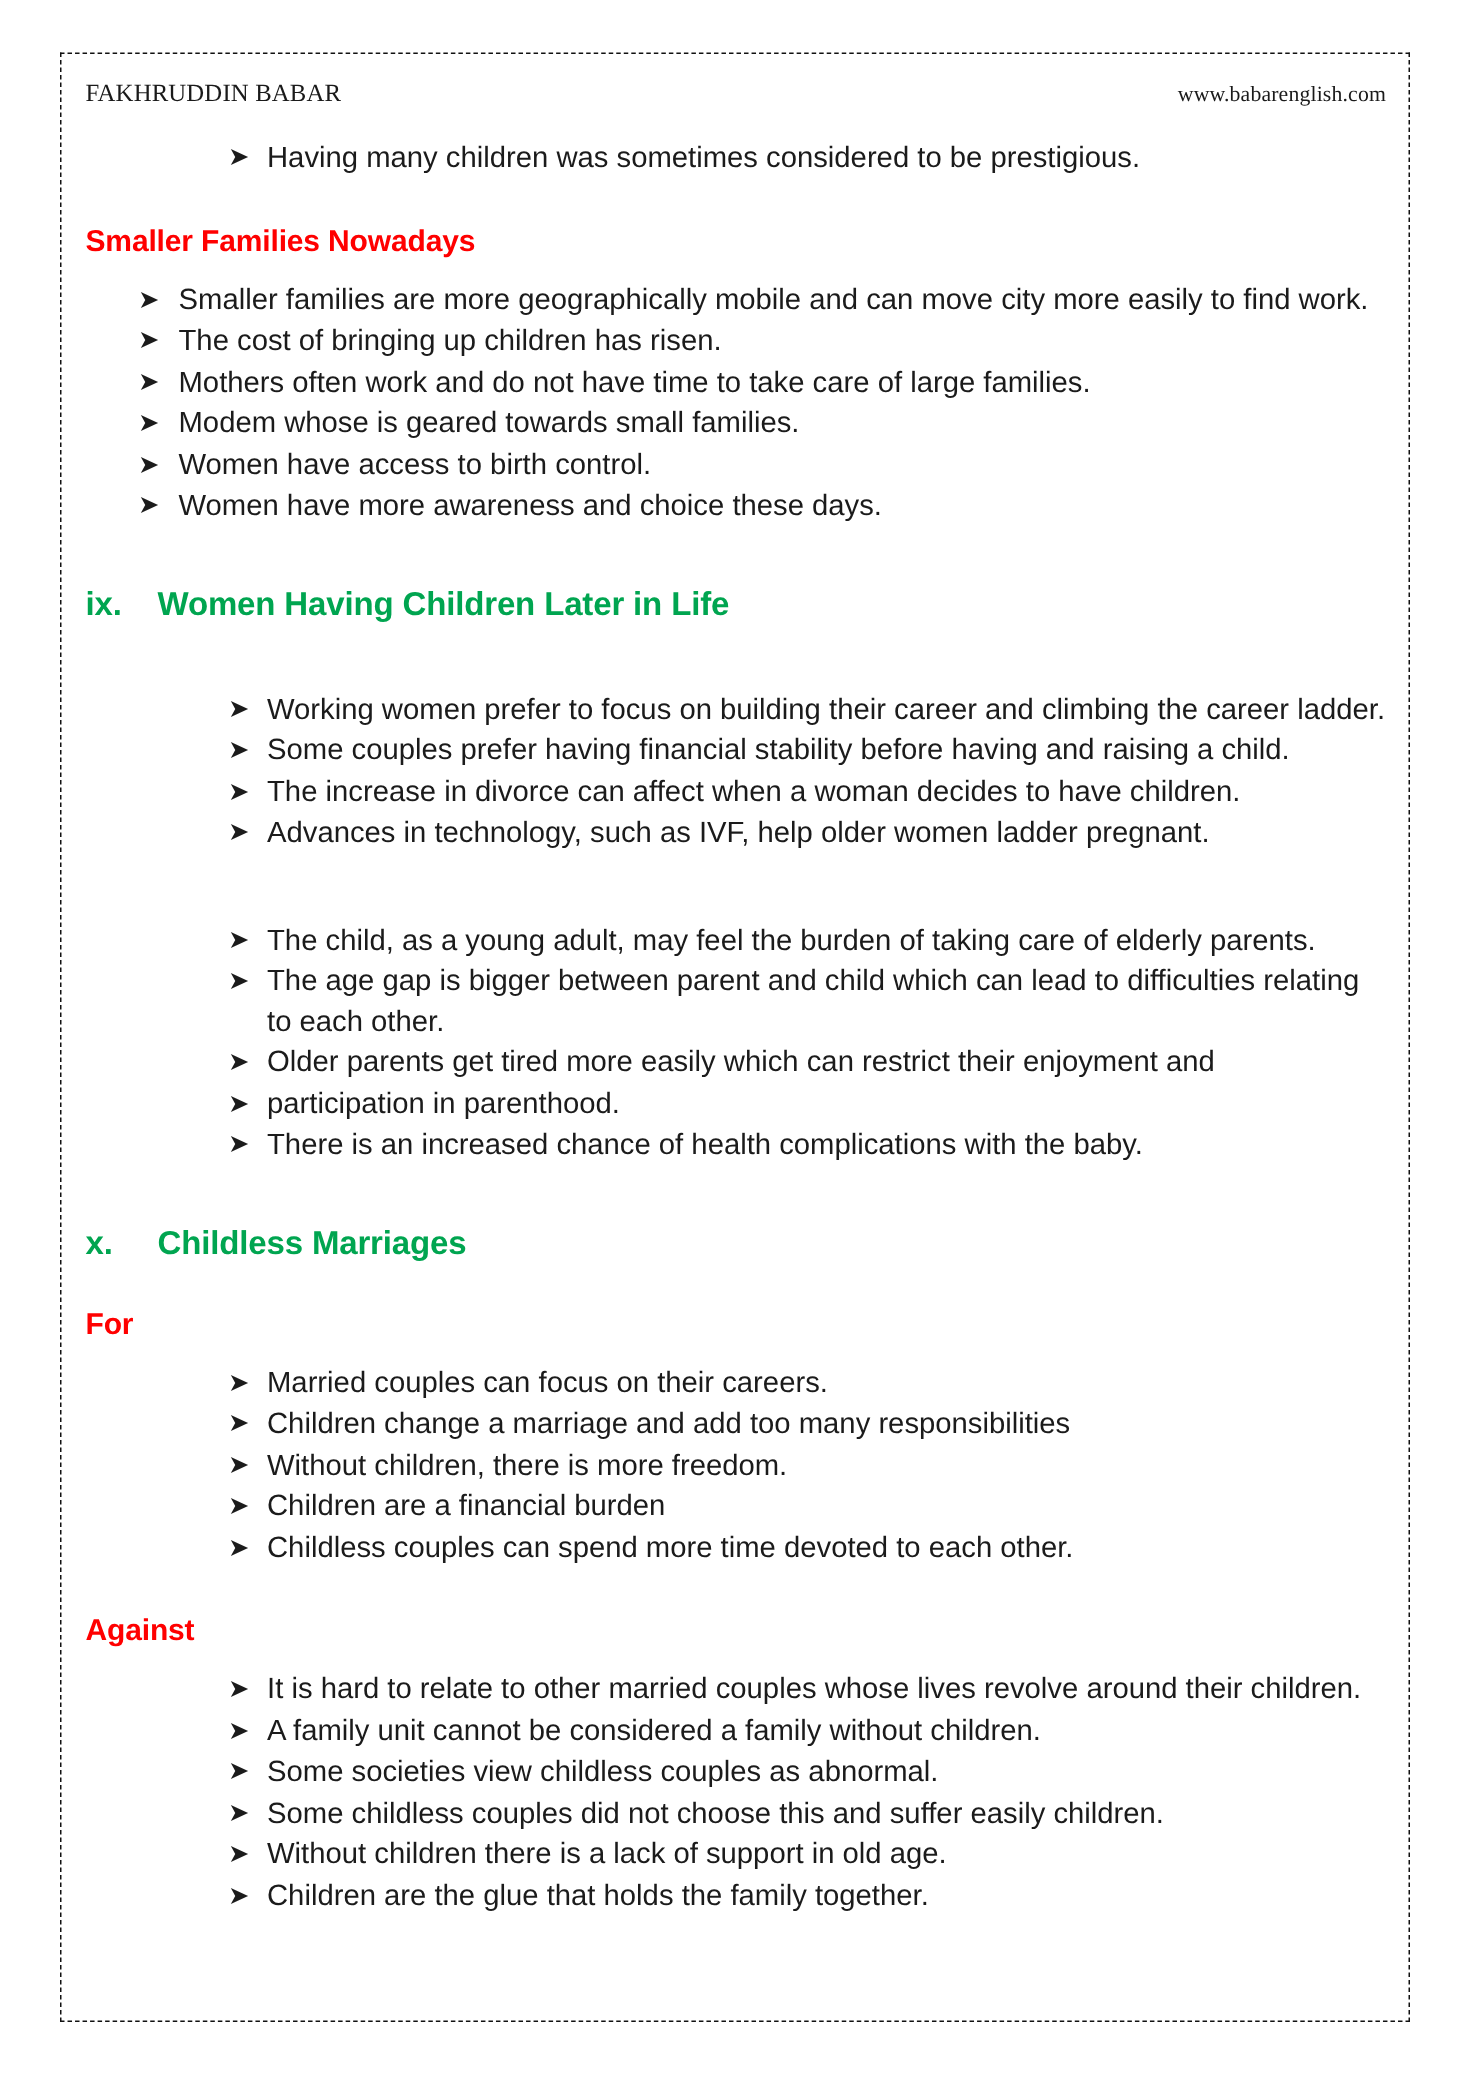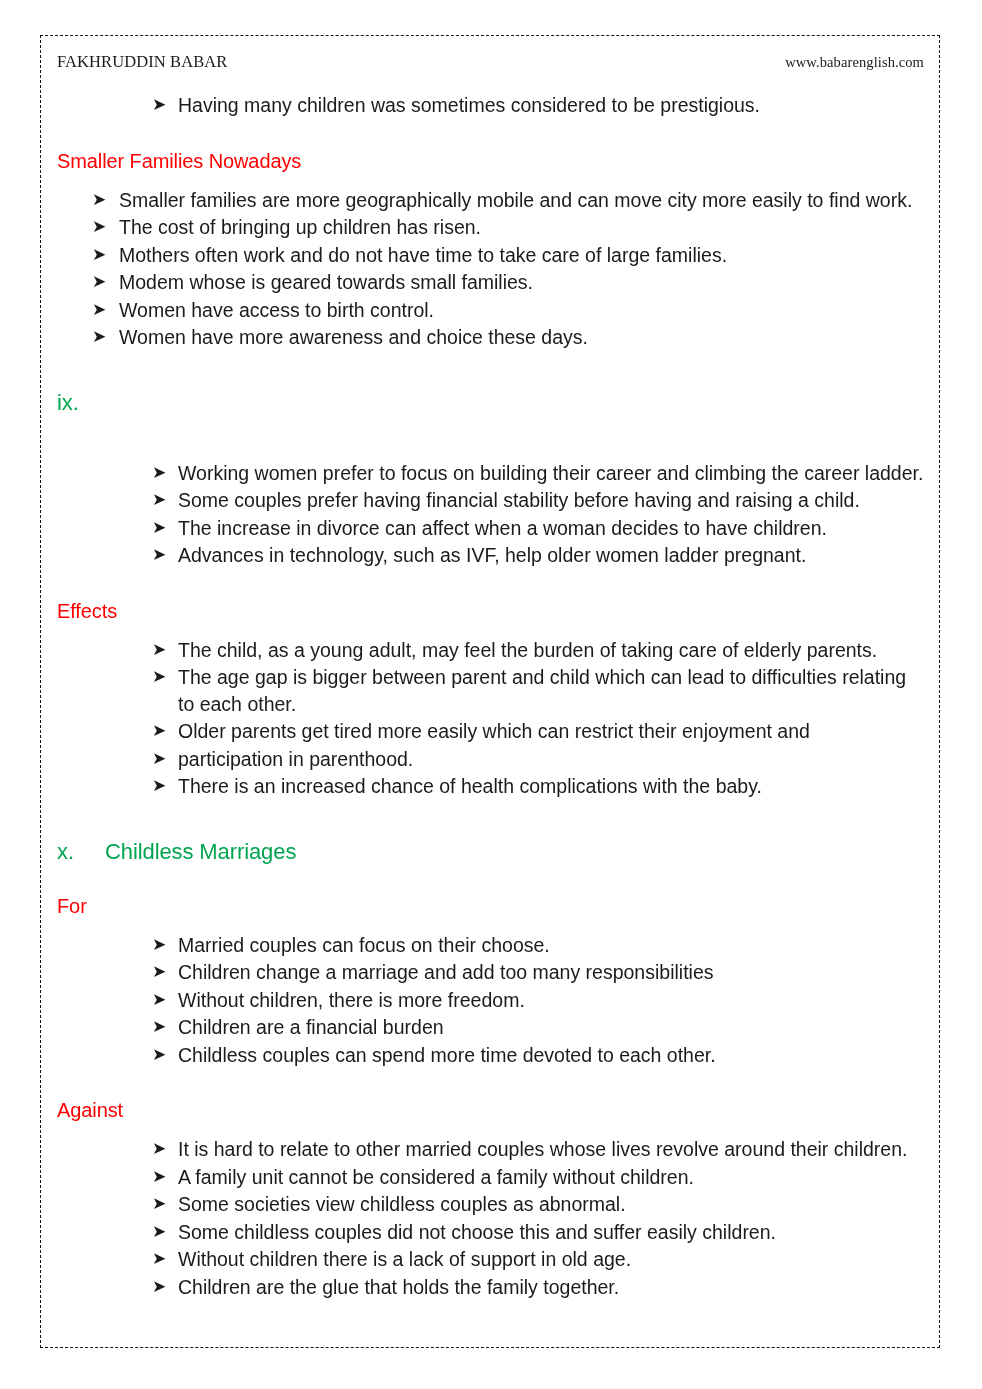--- a/index.html
+++ b/index.html
@@ -90,29 +90,29 @@
   
   .indent-shallow { margin-left: 35px; }
   .indent-deep    { margin-left: 95px; }
 
   .indent-shallow .bullet-item { padding-left: 27px; }
   .indent-deep .bullet-item    { padding-left: 26px; }
 
   
   .heading-red {
     font-size: 20px;
-    font-weight: normal;
+    font-weight: bold;
     color: #ff0000;
     font-stretch: condensed;
     margin: 0;
     letter-spacing: -0.1px;
   }
   .heading-green {
     font-size: 22px;
-    font-weight: normal;
+    font-weight: bold;
     color: #00a550;
     font-stretch: condensed;
     margin: 0;
     display: flex;
     letter-spacing: -0.1px;
   }
   .heading-green .roman-numeral {
     display: inline-block;
     width: 48px;
     flex: 0 0 48px;
@@ -171,20 +171,21 @@
             <span class="bullet-text">Women have access to birth control.</span>
           </li>
           <li class="bullet-item">
             <span class="bullet-glyph">➤</span>
             <span class="bullet-text">Women have more awareness and choice these days.</span>
           </li>
         </ul>
         <div class="gap-xl"></div>
         <div class="heading-green">
           <span class="roman-numeral">ix.</span>
+          <span class="heading-title">Women Having Children Later in Life</span>
         </div>
         <div class="gap-lg"></div>
         <div class="gap-sm"></div>
         <ul class="bullet-list indent-deep">
           <li class="bullet-item">
             <span class="bullet-glyph">➤</span>
             <span class="bullet-text">Working women prefer to focus on building their career and climbing the career ladder.</span>
           </li>
           <li class="bullet-item">
             <span class="bullet-glyph">➤</span>
@@ -193,21 +194,20 @@
           <li class="bullet-item">
             <span class="bullet-glyph">➤</span>
             <span class="bullet-text">The increase in divorce can affect when a woman decides to have children.</span>
           </li>
           <li class="bullet-item">
             <span class="bullet-glyph">➤</span>
             <span class="bullet-text">Advances in technology, such as IVF, help older women ladder pregnant.</span>
           </li>
         </ul>
         <div class="gap-lg"></div>
-        <div class="heading-red">Effects</div>
         <div class="gap-sm"></div>
         <ul class="bullet-list indent-deep">
           <li class="bullet-item">
             <span class="bullet-glyph">➤</span>
             <span class="bullet-text">The child, as a young adult, may feel the burden of taking care of elderly parents.</span>
           </li>
           <li class="bullet-item">
             <span class="bullet-glyph">➤</span>
             <span class="bullet-text">The age gap is bigger between parent and child which can lead to difficulties relating to each other.</span>
           </li>
@@ -228,21 +228,21 @@
         <div class="heading-green">
           <span class="roman-numeral">x.</span>
           <span class="heading-title">Childless Marriages</span>
         </div>
         <div class="gap-lg"></div>
         <div class="heading-red">For</div>
         <div class="gap-sm"></div>
         <ul class="bullet-list indent-deep">
           <li class="bullet-item">
             <span class="bullet-glyph">➤</span>
-            <span class="bullet-text">Married couples can focus on their choose.</span>
+            <span class="bullet-text">Married couples can focus on their careers.</span>
           </li>
           <li class="bullet-item">
             <span class="bullet-glyph">➤</span>
             <span class="bullet-text">Children change a marriage and add too many responsibilities</span>
           </li>
           <li class="bullet-item">
             <span class="bullet-glyph">➤</span>
             <span class="bullet-text">Without children, there is more freedom.</span>
           </li>
           <li class="bullet-item">

